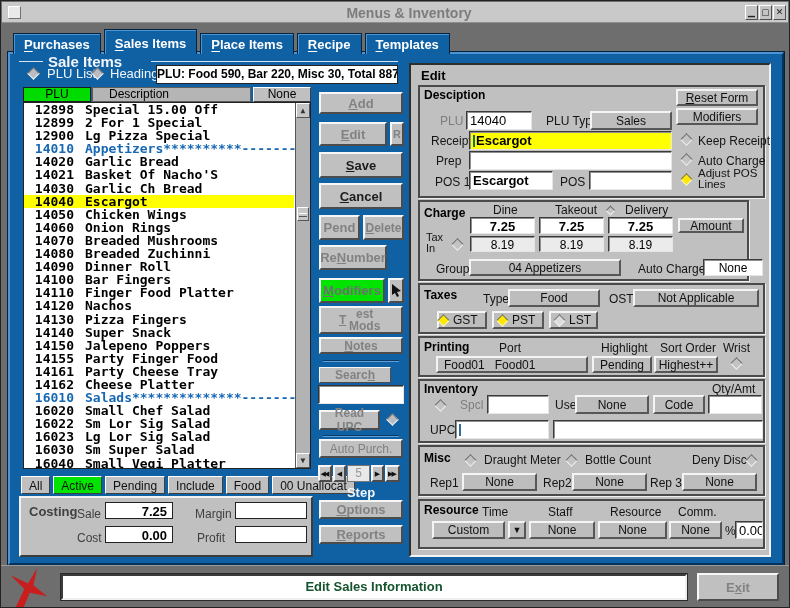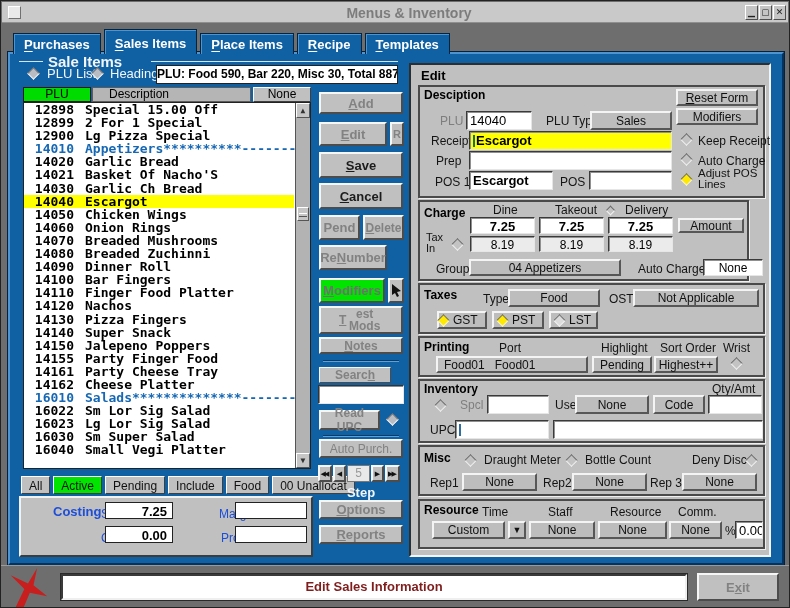--- a/index.html
+++ b/index.html
@@ -53,21 +53,21 @@
   .sthumb { position:absolute; left:1px; top:89px; width:12px; height:14px; background:#c6c6c6; border:1px solid; border-color:#fff #555 #555 #fff; }
   .sthumb::after { content:""; position:absolute; left:1px; right:1px; top:5px; height:2px; border-top:1px solid #fff; border-bottom:1px solid #555; }
 
   
   .filterbar { position:absolute; left:20px; top:475px; display:flex; gap:3px; }
   .fbtn { height:18px; padding:2px 7px; background:#c0c0c0; border:1px solid; border-color:#fff #3f3f3f #3f3f3f #fff; font-size:12px; color:#111; white-space:nowrap; }
   .fbtn.on { background:#00e400; }
 
   
   .costing { position:absolute; left:18px; top:495px; width:294px; height:61px; background:#c0c0c0; border:2px solid; border-color:#f2f2f2 #3c3c3c #3c3c3c #f2f2f2; }
-  .clabel { position:absolute; font-size:12px; color:#1d4ed8;margin-left:24px; }
+  .clabel { position:absolute; font-size:12px; color:#404040; }
   .cfield { position:absolute; height:17px; background:#fff; border:1px solid #222; font-size:13px; font-weight:bold; text-align:right; padding:1px 5px 0 0; }
 
   
   .navbtn { position:absolute; height:17px; background:#c0c0c0; border:2px solid; border-color:#f6f6f6 #4c4c4c #4c4c4c #f6f6f6; font-size:7px; color:#111; display:flex; align-items:center; justify-content:center; letter-spacing:-2px; padding-right:2px; }
 
   
   .rpanel { position:absolute; left:408px; top:62px; width:362px; height:494px; background:#c0c0c0; border:2px solid; border-color:#2e2e2e #f4f4f4 #f4f4f4 #2e2e2e; }
   .rtitle { position:absolute; left:10px; top:3px; font-weight:bold; font-size:13px; color:#000; }
   .group { position:absolute; border:2px solid #4a4a4a; box-shadow:1px 1px 0 #efefef; }
   .gtitle { position:absolute; font-weight:bold; font-size:12px; color:#000; }
@@ -75,21 +75,21 @@
   .glabel.dim { color:#7e7e7e; }
   .gbtn { position:absolute; background:#bdbdbd; border:2px solid; border-color:#f4f4f4 #575757 #575757 #f4f4f4; font-size:12px; color:#111; text-align:center; display:flex; align-items:center; justify-content:center; white-space:pre; }
   .gfield { position:absolute; background:#fff; border:1px solid; border-color:#3a3a3a #e6e6e6 #e6e6e6 #3a3a3a; box-shadow:inset 1px 1px 0 #909090; font-size:13px; padding:1px 3px; overflow:hidden; white-space:nowrap; }
   .gfield.yellow { background:#ffff00; font-weight:bold; }
   .gfield.bold { font-weight:bold; }
   .caret { display:inline-block; width:2px; height:12px; background:#1b6d50; vertical-align:-2px; margin-right:1px; }
   .caret.blue { background:#2e6e9e; }
 
   
   .footer { position:absolute; left:0; right:0; top:564px; height:44px; background:#6e6e6e; border-top:1px solid #9a9a9a; }
-  .status { position:absolute; left:60px; top:8px; width:626px; height:26px; background:#fff; border:2px solid; border-color:#3a3a3a #efefef #efefef #3a3a3a; box-shadow:0 0 0 1px #2a2a2a; font-weight:bold; font-size:13px; text-align:center; line-height:22px; color:#7f1d1d; }
+  .status { position:absolute; left:60px; top:8px; width:626px; height:26px; background:#fff; border:2px solid; border-color:#3a3a3a #efefef #efefef #3a3a3a; box-shadow:0 0 0 1px #2a2a2a; font-weight:bold; font-size:13px; text-align:center; line-height:22px; color:#14532d; }
   .exitbtn { position:absolute; left:696px; top:7px; width:82px; height:28px; }
 </style>
 </head>
 <body>
 
 <div class="app">
 
   <div class="titlebar">
     <span class="sys-icon"></span>
     <div class="title-text">Menus &amp; Inventory</div>
@@ -148,20 +148,21 @@
       <div class="lrow"><span class="lplu">14100</span><span class="ldesc">Bar Fingers</span></div>
       <div class="lrow"><span class="lplu">14110</span><span class="ldesc">Finger Food Platter</span></div>
       <div class="lrow"><span class="lplu">14120</span><span class="ldesc">Nachos</span></div>
       <div class="lrow"><span class="lplu">14130</span><span class="ldesc">Pizza Fingers</span></div>
       <div class="lrow"><span class="lplu">14140</span><span class="ldesc">Super Snack</span></div>
       <div class="lrow"><span class="lplu">14150</span><span class="ldesc">Jalepeno Poppers</span></div>
       <div class="lrow"><span class="lplu">14155</span><span class="ldesc">Party Finger Food</span></div>
       <div class="lrow"><span class="lplu">14161</span><span class="ldesc">Party Cheese Tray</span></div>
       <div class="lrow"><span class="lplu">14162</span><span class="ldesc">Cheese Platter</span></div>
       <div class="lrow heading"><span class="lplu">16010</span><span class="ldesc">Salads**************----------</span></div>
+      <div class="lrow"><span class="lplu">16020</span><span class="ldesc">Small Chef Salad</span></div>
       <div class="lrow"><span class="lplu">16022</span><span class="ldesc">Sm Lor Sig Salad</span></div>
       <div class="lrow"><span class="lplu">16023</span><span class="ldesc">Lg Lor Sig Salad</span></div>
       <div class="lrow"><span class="lplu">16030</span><span class="ldesc">Sm Super Salad</span></div>
       <div class="lrow"><span class="lplu">16040</span><span class="ldesc">Small Vegi Platter</span></div>
     </div>
 
   <div class="filterbar">
       <div class="fbtn">All</div>
       <div class="fbtn on">Active</div>
       <div class="fbtn">Pending</div>

